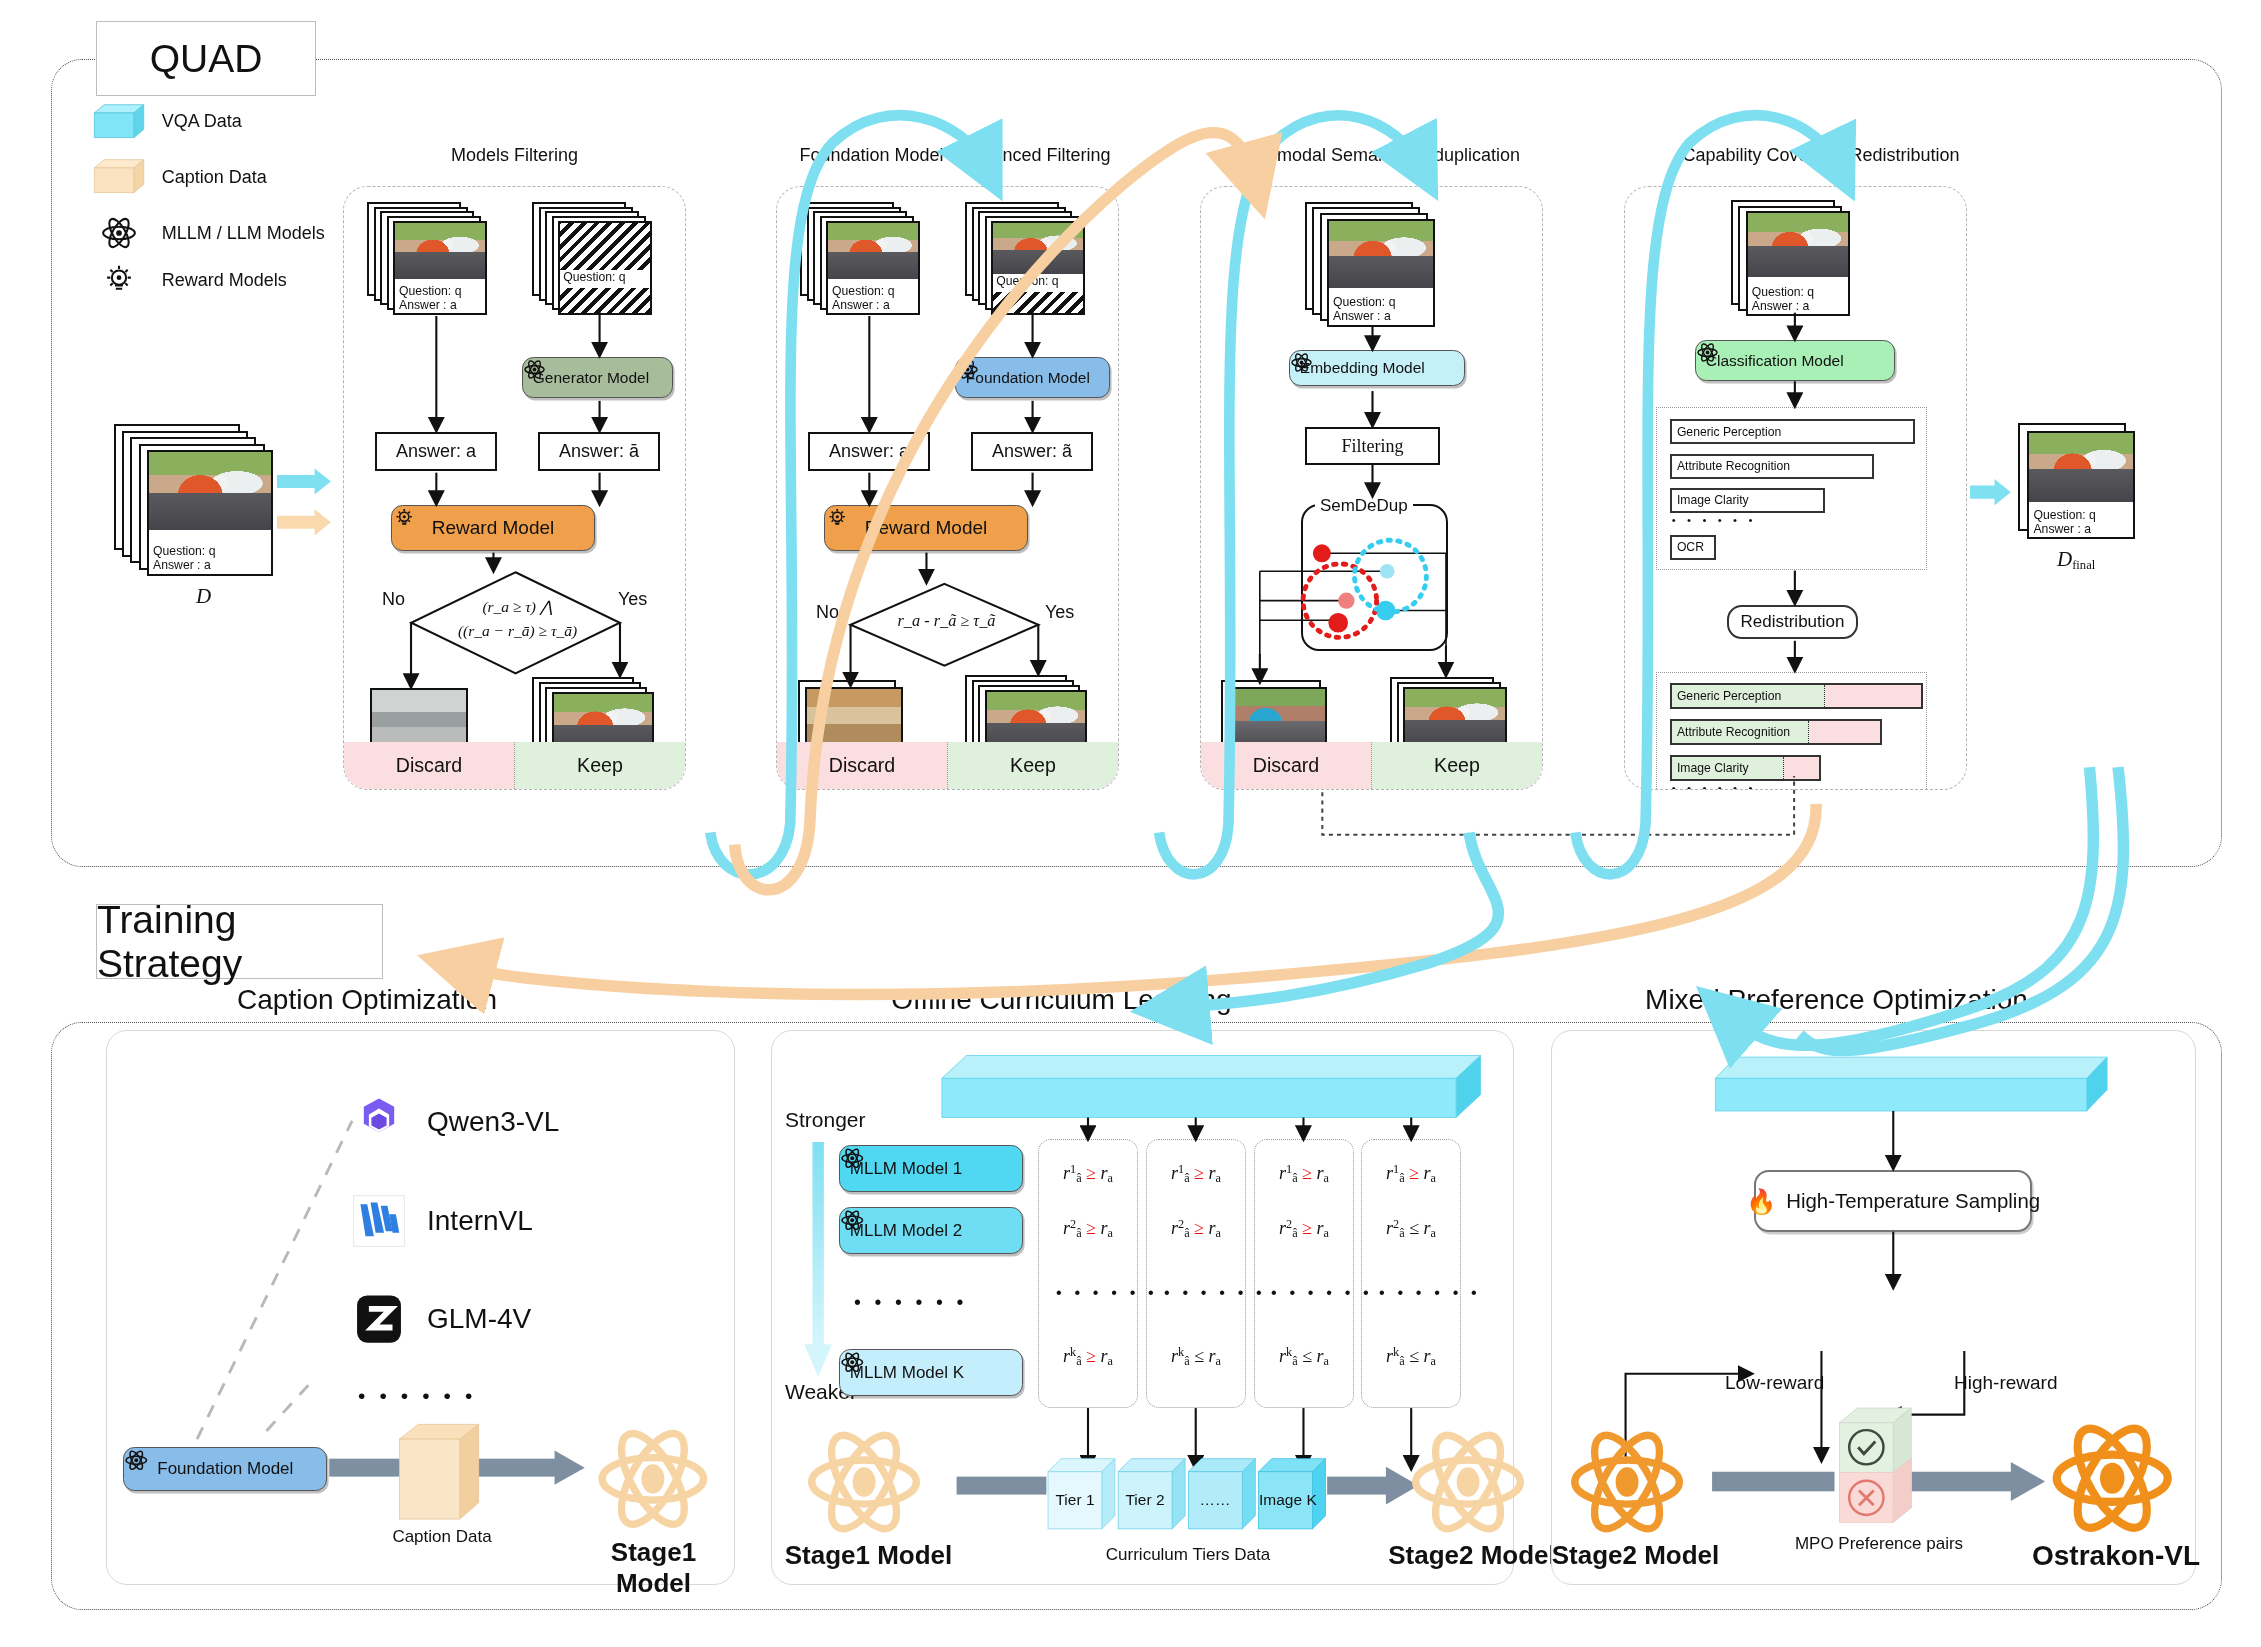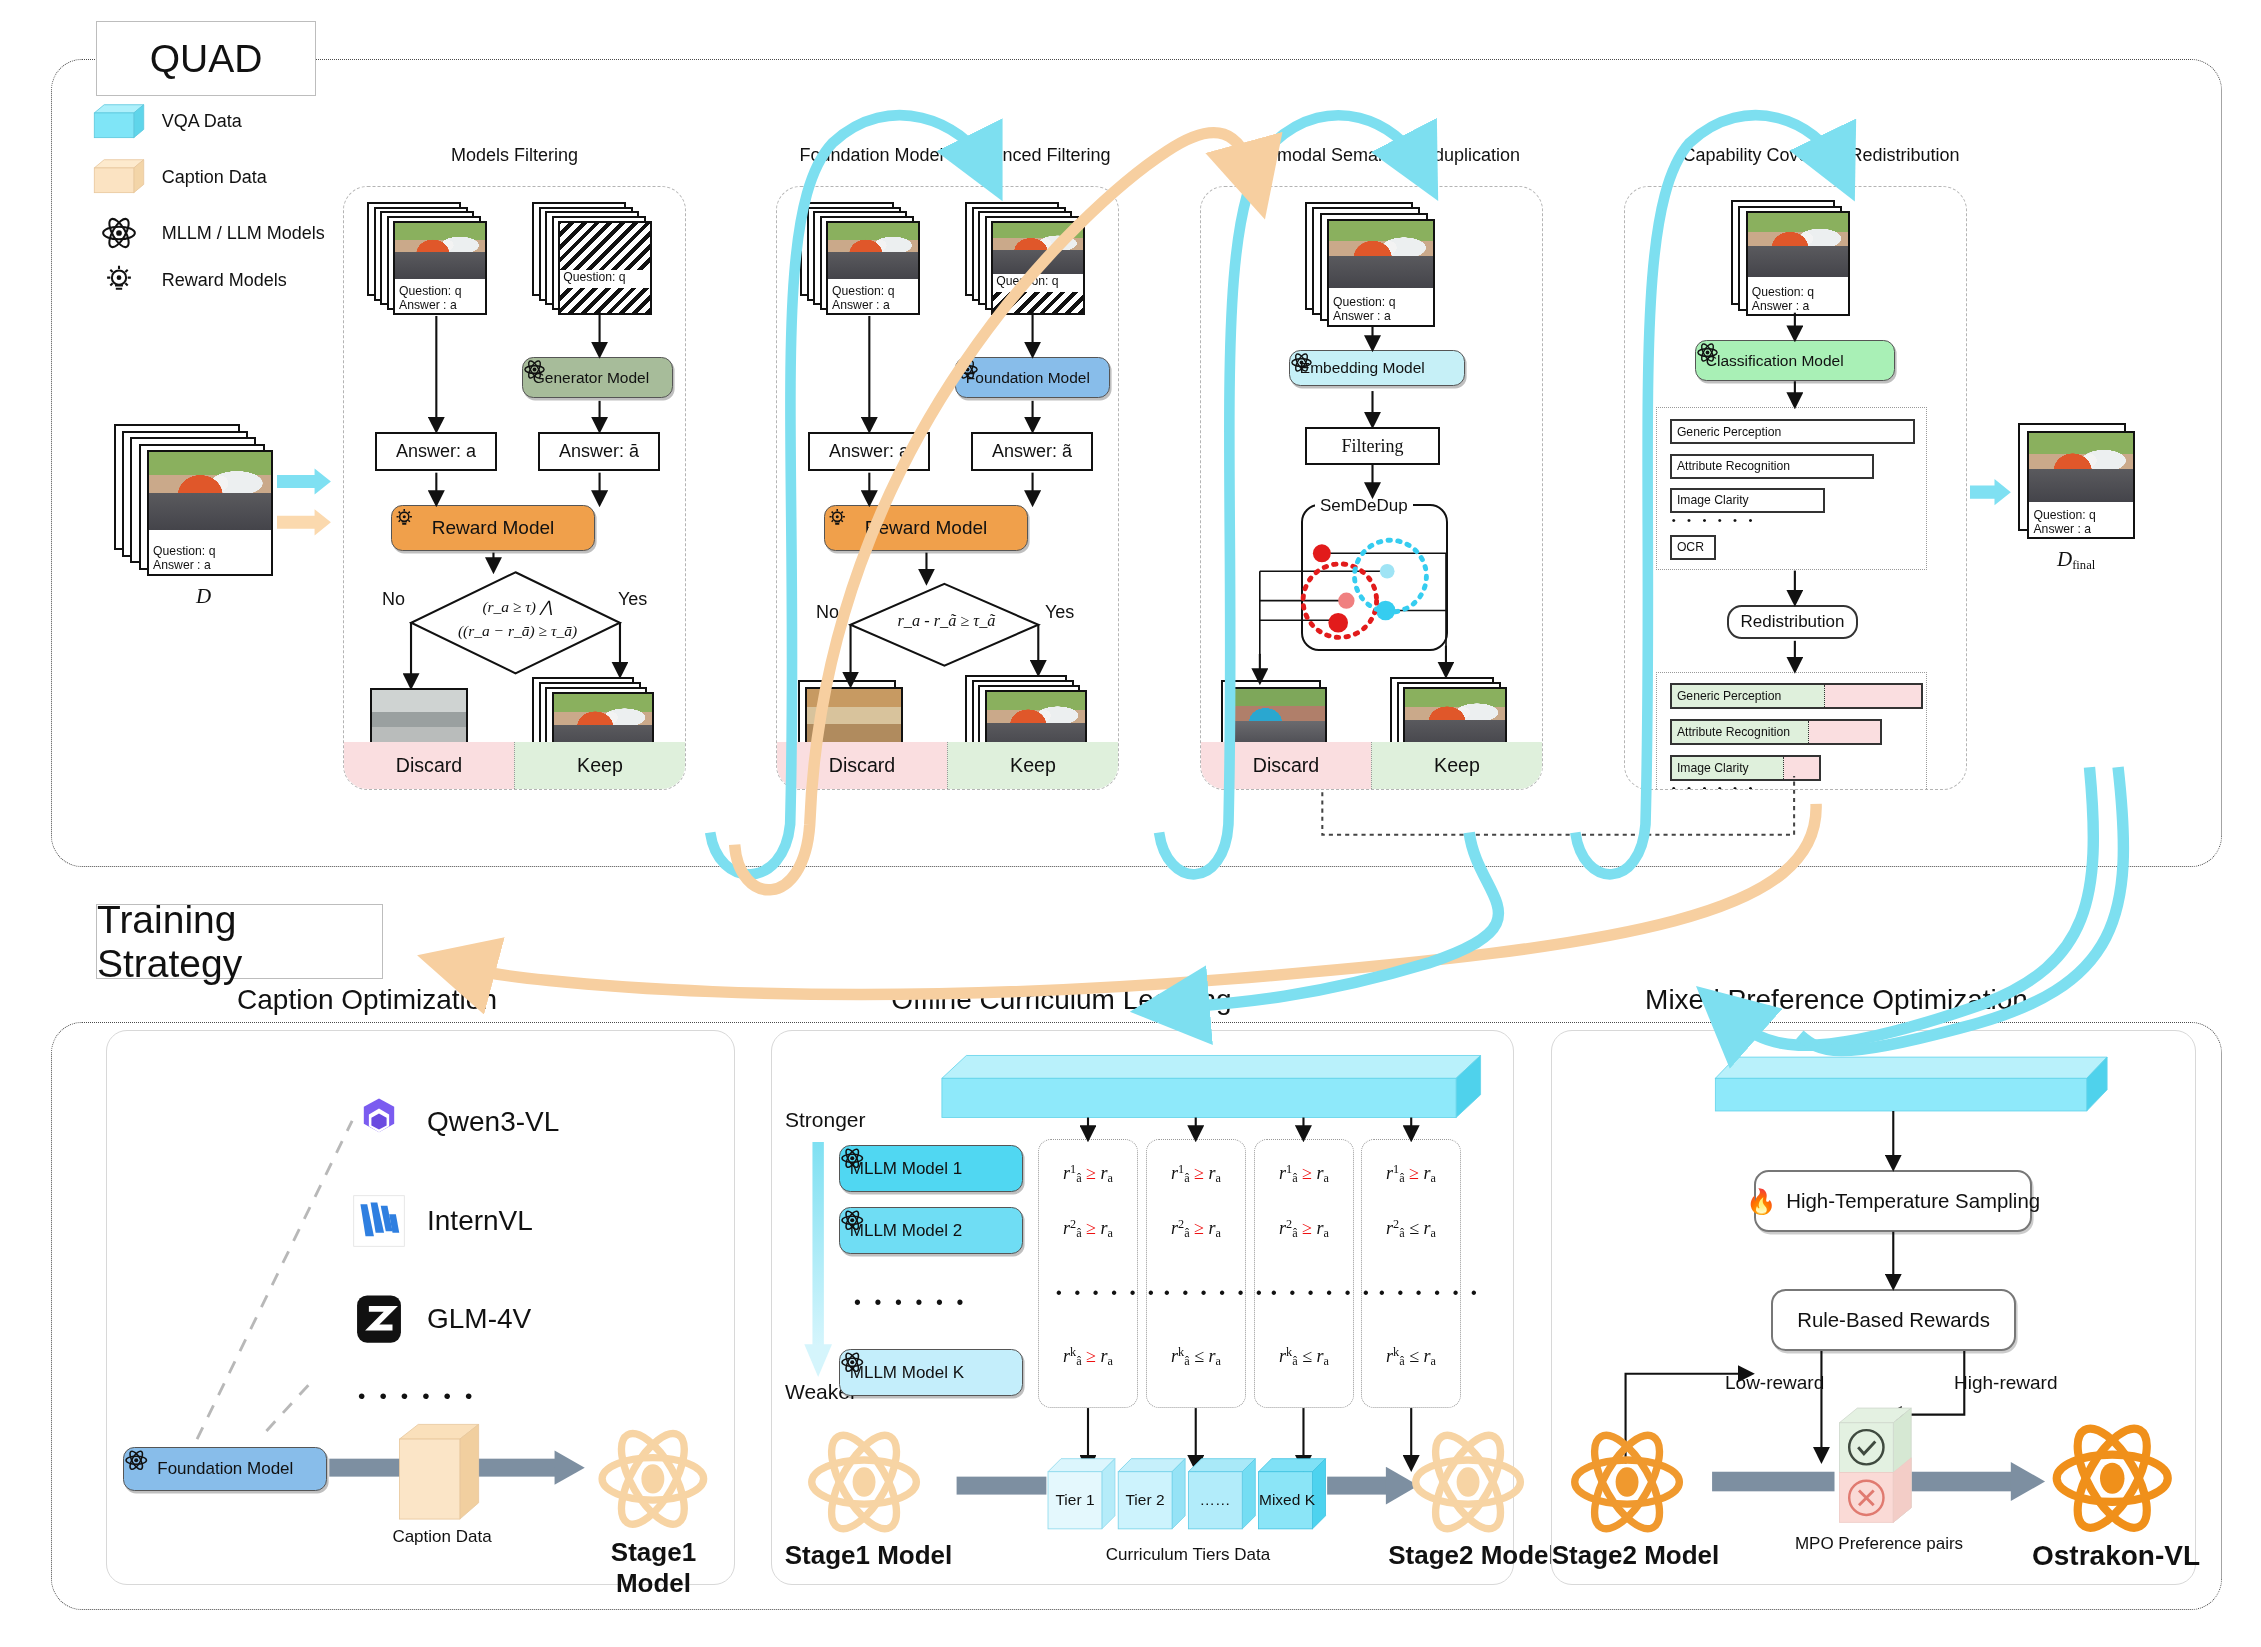--- a/index.html
+++ b/index.html
@@ -772,21 +772,21 @@
     <polygon points="596,540 662,540 678,524 612,524" fill="#7fe1f6" stroke="#3fc3e2"></polygon>
     <polygon points="662,540 678,524 678,594 662,610" fill="#4dd3ef" stroke="#3fc3e2"></polygon>
     <rect x="596" y="540" width="66" height="70" fill="#8be5f7" stroke="#3fc3e2"></rect>
 
     <rect x="680" y="546" width="80" height="22" fill="#7d8fa1"></rect>
     <polygon points="752,534 792,557 752,580" fill="#7d8fa1"></polygon>
   </svg>
   <div class="abs lbl-small" style="left:276px;top:460px;width:54px;text-align:center;font-size:15.5px;">Tier 1</div>
   <div class="abs lbl-small" style="left:346px;top:460px;width:54px;text-align:center;font-size:15.5px;">Tier 2</div>
   <div class="abs lbl-small" style="left:416px;top:460px;width:54px;text-align:center;font-size:15.5px;">……</div>
-  <div class="abs lbl-small" style="left:487px;top:460px;width:54px;text-align:center;font-size:15.5px;">Mixed K</div>
+  <div class="abs lbl-small" style="left:487px;top:460px;width:54px;text-align:center;font-size:15.5px;">Image K</div>
   <div class="abs" style="left:269px;top:514px;width:294px;text-align:center;font-size:17px;">Curriculum Tiers  Data</div>
 
   <svg width="139" height="139" style="left:629px;top:384px;" viewBox="0 0 170 170">
     <g stroke="#f7d4a4" stroke-width="9" fill="none">
       <ellipse cx="82" cy="82" rx="64" ry="27"></ellipse>
       <ellipse cx="82" cy="82" rx="64" ry="27" transform="rotate(60 82 82)"></ellipse>
       <ellipse cx="82" cy="82" rx="64" ry="27" transform="rotate(-60 82 82)"></ellipse>
     </g>
     <ellipse cx="82" cy="82" rx="14" ry="18" fill="#f7d4a4"></ellipse>
   </svg>
@@ -797,21 +797,20 @@
 <div class="abs" style="left:1551px;top:1030px;width:645px;height:555px;border:1.6px solid #d8d8d8;border-radius:21px;background:#fff;">
   <svg width="645" height="555" viewBox="0 0 790 680">
     <polygon points="200,58 655,58 680,32 225,32" fill="#b9f1fb" stroke="#63d3ea"></polygon>
     <polygon points="655,58 680,32 680,72 655,98" fill="#4fd2ec" stroke="#63d3ea"></polygon>
     <rect x="200" y="58" width="455" height="40" fill="#8ee9fa" stroke="#63d3ea"></rect>
   </svg>
   <div class="abs round-box" style="left:202px;top:139px;width:278px;height:62px;border:2px solid #777;box-shadow:1.6px 2.4px 0 rgba(0,0,0,.2);gap:9.8px;">
     <span style="font-size:24.5px;">🔥</span>
     <span style="font-size:20.4px;">High-Temperature Sampling</span>
   </div>
-  <div class="abs round-box" style="left:219px;top:258px;width:245px;height:62px;border:2px solid #777;box-shadow:1.6px 2.4px 0 rgba(0,0,0,.2);font-size:20.4px;">Rule-Based Rewards</div>
   <div class="abs lbl" style="left:173px;top:341px;font-size:19px;">Low-reward</div>
   <div class="abs lbl" style="left:402px;top:341px;font-size:19px;">High-reward</div>
 
   <svg width="645" height="555" viewBox="0 0 790 680">
     <defs>
         <marker id="bk6" markerWidth="8" markerHeight="8" refX="4" refY="4" orient="auto">
       <path d="M0,0 L8,4 L0,8 z" fill="#111"></path>
         </marker>
       </defs>
     <g stroke="#111" stroke-width="2.6" fill="none" marker-end="url(#bk6)">

